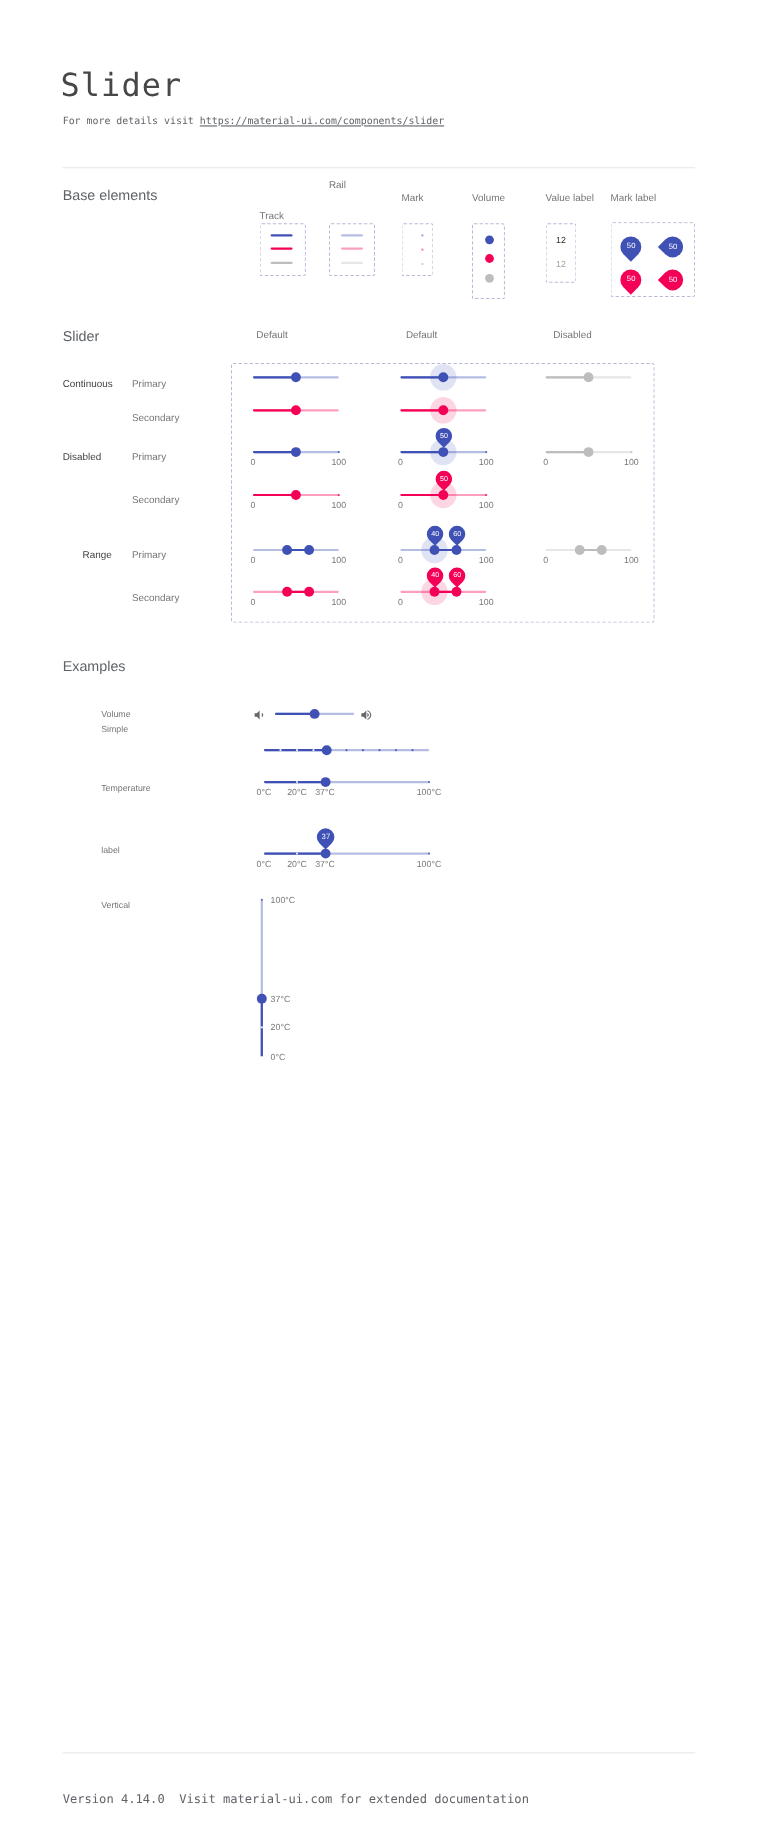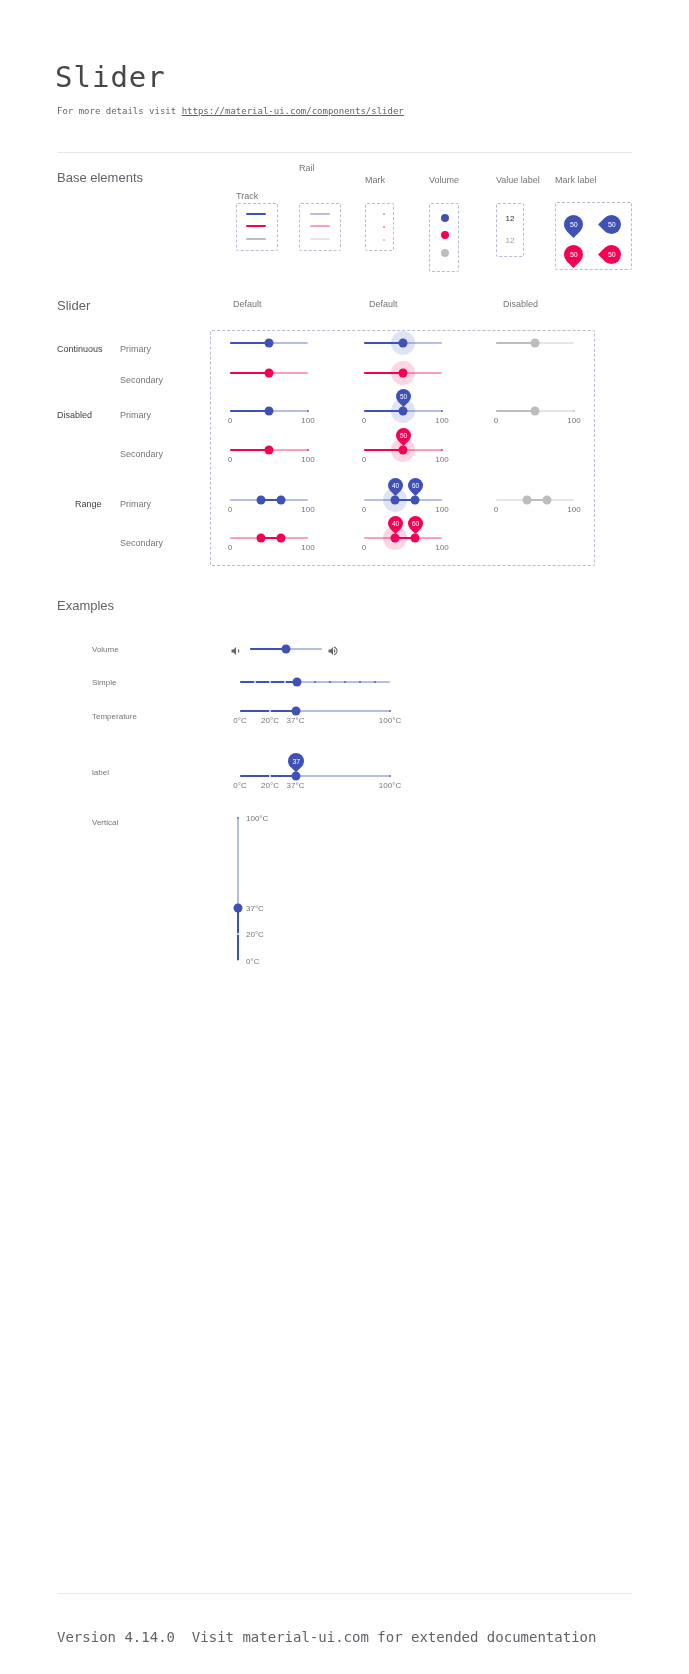--- a/index.html
+++ b/index.html
@@ -59,21 +59,21 @@
   .vmdot { position:absolute; left:1px; width:2px; height:2px; border-radius:50%; transform:translate(-50%,-50%); z-index:2; }
   .vmdot.on  { background:#fff; opacity:.9; }
   .vmdot.off { background:var(--c); opacity:.85; }
 
   
   .mini-line { position:absolute; width:20px; height:2px; border-radius:1px; }
   .mini-dot8 { position:absolute; width:8px; height:8px; border-radius:50%; }
   .mini-dot2 { position:absolute; width:2px; height:2px; border-radius:50%; opacity:.55; }
   .vl-num { position:absolute; left:0; right:0; text-align:center; font-size:8px; }
 
-  .footer-text { font-size:14px; color:#5f6368; white-space:pre-wrap; }
+  .footer-text { font-size:11px; color:#5f6368; white-space:pre-wrap; }
 </style>
 </head>
 <body>
 
 <div id="page">
 
   <div class="abs mono page-title" style="left:55px;top:60px">Slider</div>
   <div class="abs mono subtitle" style="left:57px;top:106px">
     <span>For more details visit </span><span class="link">https://material-ui.com/components/slider</span>
   </div>
@@ -304,21 +304,21 @@
     <div class="thumb" style="left:50%"></div>
   </div>
   <span class="abs" style="left:327px;top:643px;width:12px;height:12px">
     <svg width="12" height="12" viewBox="0 0 24 24" fill="#666">
         <path d="M3 9v6h4l5 5V4L7 9H3z"></path>
         <path d="M16.5 12c0-1.77-1.02-3.29-2.5-4.03v8.05c1.48-.73 2.5-2.25 2.5-4.02z"></path>
         <path d="M14 3.23v2.06c2.89.86 5 3.54 5 6.71s-2.11 5.85-5 6.71v2.06c4.01-.91 7-4.49 7-8.77s-2.99-7.86-7-8.77z"></path>
       </svg>
   </span>
 
-  <span class="abs ex-label" style="left:57px;top:678px">Simple</span>
+  <span class="abs ex-label" style="left:57px;top:658px">Simple</span>
   <div class="hslider primary" style="left:240px;top:681px;width:150px">
     <div class="rail"></div>
     <div class="fill" style="left:0;width:38%"></div>
     <div class="mdot on" style="left:10%"></div>
     <div class="mdot on" style="left:20%"></div>
     <div class="mdot on" style="left:30%"></div>
     <div class="mdot off" style="left:40%"></div>
     <div class="mdot off" style="left:50%"></div>
     <div class="mdot off" style="left:60%"></div>
     <div class="mdot off" style="left:70%"></div>

